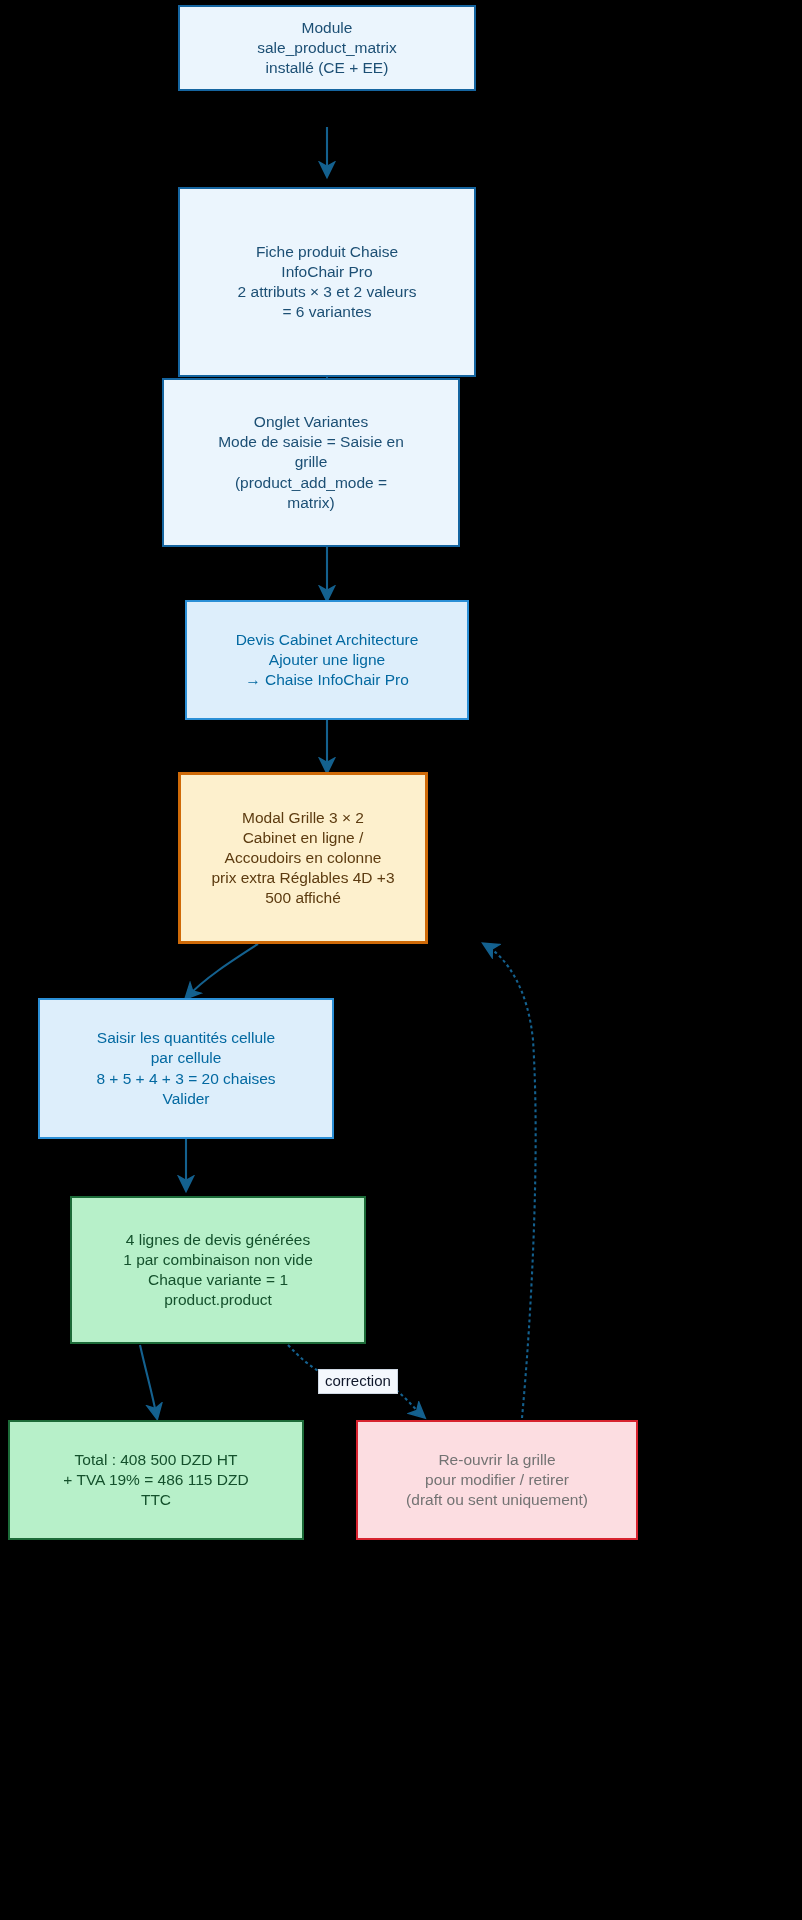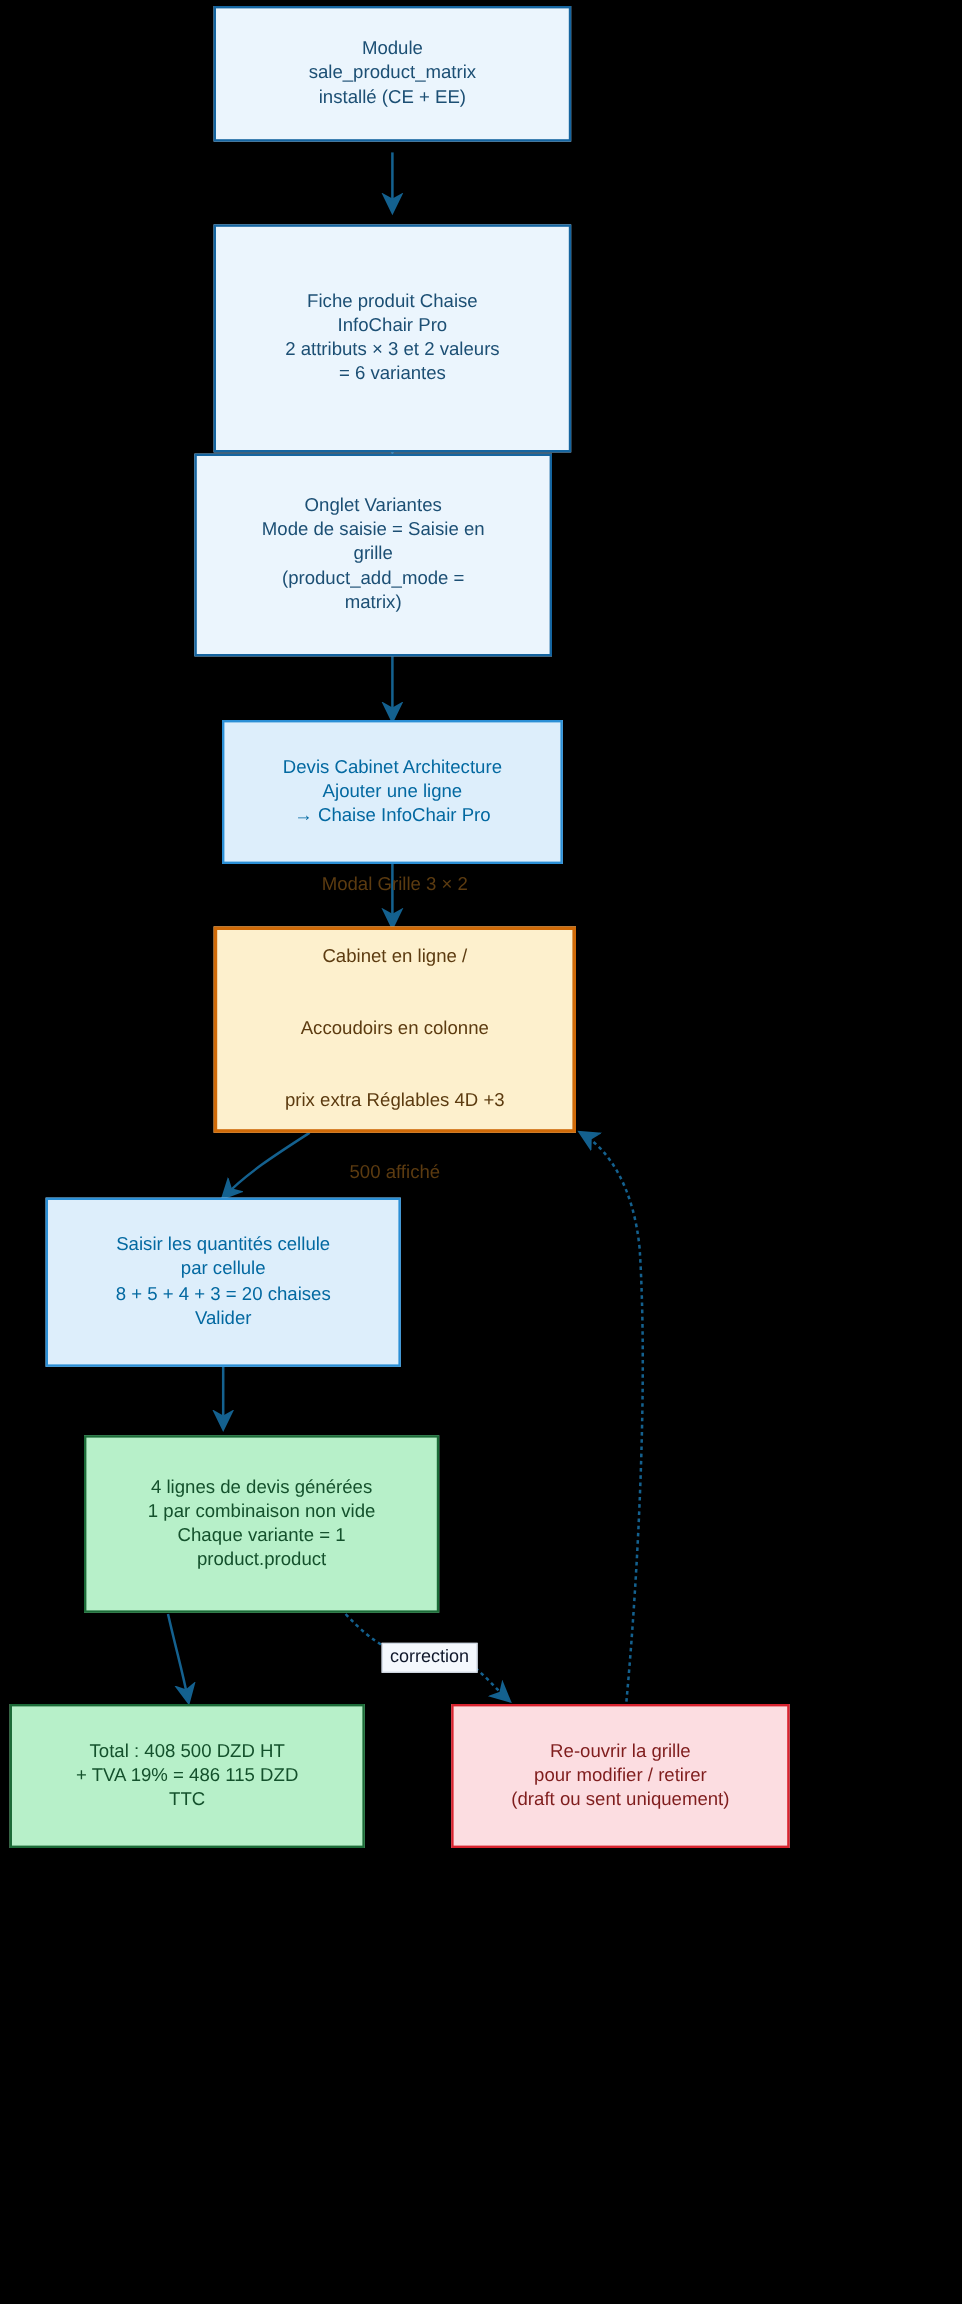--- a/index.html
+++ b/index.html
@@ -52,22 +52,21 @@
     color: #5c3b10;
   }
   .n-green {
     background: #b7f0c9;
     border: 2.5px solid #1c6b38;
     color: #14512c;
   }
   .n-red {
     background: #fcdde1;
     border: 2.5px solid #d8232f;
-    color: #7f1d1d;
-    margin-left: 20px;
+    color: #737373;
   }
 
   .edge-label {
     position: absolute;
     background: #f4f8fd;
     border: 1px solid #cfd8e3;
     color: #0f172a;
     font-size: 15px;
     padding: 2px 6px;
     white-space: nowrap;
@@ -109,21 +108,21 @@
     <g stroke="#14618f" fill="none" stroke-width="2.1" stroke-dasharray="3 3">
 
       <path d="M288,1345 C300,1358 310,1366 320,1372"></path>
 
       <path d="M396,1390 C408,1400 414,1408 424,1417" marker-end="url(#arwd)"></path>
 
       <path d="M522,1418 C532,1310 540,1150 533,1040 C528,990 508,958 484,944" marker-end="url(#arwd)"></path>
     </g>
   </svg>
 
-  <div class="node n-blue" style="left:178px; top:5px; width:298px; height:113px;">
+  <div class="node n-blue" style="left:178px; top:5px; width:298px; height:86px;">
     <span class="ln">Module</span>
     <span class="ln">sale_product_matrix</span>
     <span class="ln">installé (CE + EE)</span>
   </div>
 
   <div class="node n-blue" style="left:178px; top:187px; width:298px; height:190px;">
     <span class="ln">Fiche produit Chaise</span>
     <span class="ln">InfoChair Pro</span>
     <span class="ln">2 attributs × 3 et 2 valeurs</span>
     <span class="ln">= 6 variantes</span>
@@ -136,21 +135,21 @@
     <span class="ln">(product_add_mode =</span>
     <span class="ln">matrix)</span>
   </div>
 
   <div class="node n-blue2" style="left:185px; top:600px; width:284px; height:120px;">
     <span class="ln">Devis Cabinet Architecture</span>
     <span class="ln">Ajouter une ligne</span>
     <span class="ln">→ Chaise InfoChair Pro</span>
   </div>
 
-  <div class="node n-amber" style="left:178px; top:772px; width:302px; height:172px;gap:40px;">
+  <div class="node n-amber" style="left:178px; top:772px; width:250px; height:172px;">
     <span class="ln">Modal Grille 3 × 2</span>
     <span class="ln">Cabinet en ligne /</span>
     <span class="ln">Accoudoirs en colonne</span>
     <span class="ln">prix extra Réglables 4D +3</span>
     <span class="ln">500 affiché</span>
   </div>
 
   <div class="node n-blue2" style="left:38px; top:998px; width:296px; height:141px;">
     <span class="ln">Saisir les quantités cellule</span>
     <span class="ln">par cellule</span>

